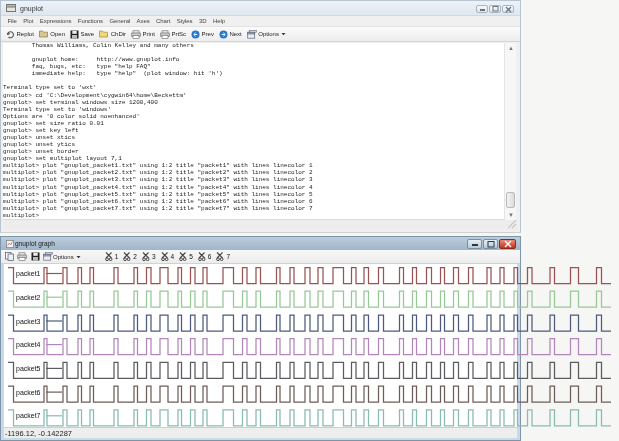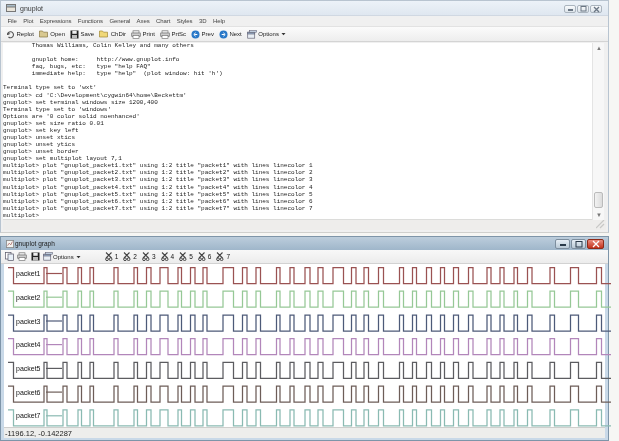--- a/index.html
+++ b/index.html
@@ -1,15 +1,15 @@
 <!DOCTYPE html>
 <html><head><meta charset="utf-8"><style>
 * { margin:0; padding:0; box-sizing:border-box; }
 body { width:619px; height:441px; overflow:hidden; background:#f6f6f4; font-family:"Liberation Sans", sans-serif; position:relative; }
-.win { position:absolute; left:0; width:609px; }
+.win { position:absolute; left:0; width:521px; }
 
 #console { top:0; height:233px; background:#f0f0f0; border:1px solid #b8c4d0; border-bottom-color:#d0d0ce; }
 #ctitle { height:15px; background:linear-gradient(#ecf2f8,#dfe7f0); display:flex; align-items:center; padding-left:5px; position:relative; border-bottom:1px solid #d0d8e2;}
 #ctitle .t { font-size:7px; color:#3a3a3a; margin-left:4px; }
 .capbtns { position:absolute; right:6px; top:4px; display:flex; }
 .cb { width:12px; height:8px; border:1px solid #aab4be; border-radius:2px; background:linear-gradient(#f8fafc,#dde4ea); margin-left:1px; display:flex; align-items:center; justify-content:center; }
 .cb svg { display:block; }
 #cmenu { height:11px; background:#f0f0f0; font-size:6px; color:#444; display:flex; align-items:center; border-bottom:1px solid #e2e2e2; letter-spacing:-0.1px; }
 #cmenu span { margin-left:6.5px; }
 #ctool { height:15px; background:linear-gradient(#fbfbfb,#ededed); border-bottom:1px solid #d4d4d4; display:flex; align-items:center; font-size:6px; color:#222; }

